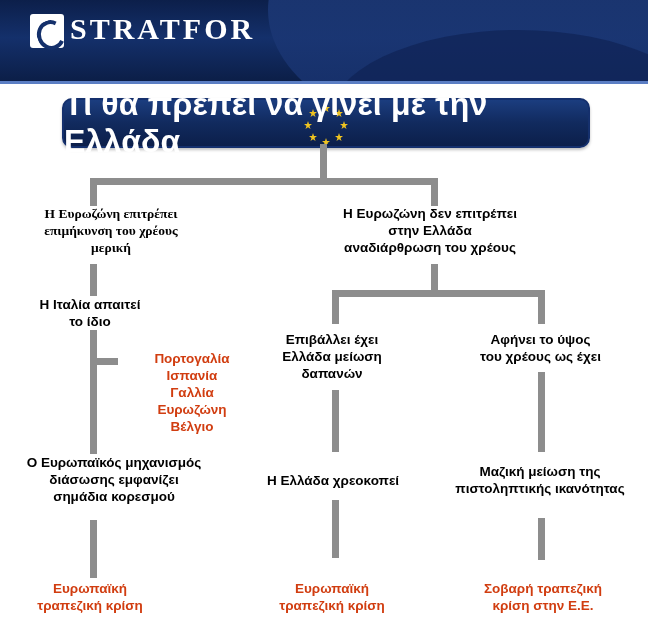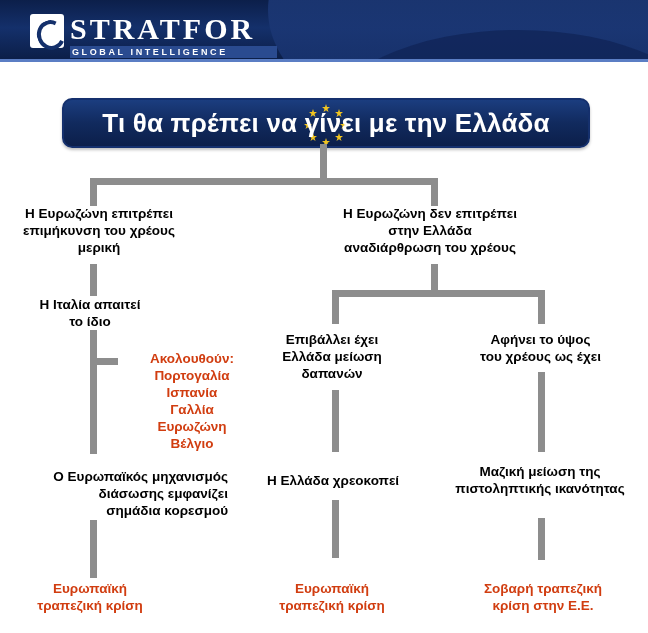--- a/index.html
+++ b/index.html
@@ -16,21 +16,21 @@
   #root {
     position: relative;
     width: 648px;
     height: 633px;
   }
 
   
   .header {
     position: absolute;
     left: 0; top: 0;
-    width: 648px; height: 62px;
+    width: 648px; height: 84px;
     background: linear-gradient(to bottom, #0c1f4a 0%, #14306b 45%, #0b1d45 100%);
     overflow: hidden;
   }
   .header-swoosh {
     position: absolute;
     right: -40px; top: -120px;
     width: 420px; height: 260px;
     border-radius: 50%;
     background: linear-gradient(to bottom, #22407e 0%, #16306d 100%);
     opacity: 0.85;
@@ -104,21 +104,21 @@
     border-radius: 10px;
     background: linear-gradient(to bottom, #1b3d7f 0%, #112a5e 50%, #0c1f4a 100%);
     border: 2px solid #15306d;
     box-shadow: 0 2px 3px rgba(0,0,0,0.25);
     display: flex;
     align-items: center;
     justify-content: center;
   }
   .title-text {
     color: #ffffff;
-    font-size: 26px;
+    font-size: 32px;
     font-weight: bold;
     letter-spacing: 0.2px;
     position: relative;
     z-index: 2;
   }
   .eu-stars {
     position: absolute;
     left: 50%;
     top: 50%;
     transform: translate(-50%, -50%);
@@ -152,21 +152,20 @@
 
 <div id="root">
 
   <div class="header">
     <div class="header-swoosh"></div>
     <div class="header-swoosh2"></div>
     <div class="logo">
       <div class="logo-mark"></div>
       <div class="logo-text">
         <div class="logo-name">STRATFOR</div>
-        <div class="logo-sub">GLOBAL INTELLIGENCE</div>
       </div>
     </div>
     <div class="header-bottomline"></div>
   </div>
 
   <div class="title-box">
     <svg class="eu-stars" viewBox="0 0 62 42">
       <g fill="#f0c420">
         <polygon points="31,2 32,5 35,5 32.5,7 33.5,10 31,8.2 28.5,10 29.5,7 27,5 30,5"></polygon>
         <polygon points="44,7 45,10 48,10 45.5,12 46.5,15 44,13.2 41.5,15 42.5,12 40,10 43,10"></polygon>
@@ -199,47 +198,46 @@
   <div class="line h" style="left:332px; top:290px; width:213px;"></div>
   <div class="line v" style="left:332px; top:290px; height:34px;"></div>
   <div class="line v" style="left:538px; top:290px; height:34px;"></div>
 
   <div class="line v" style="left:332px; top:390px; height:62px;"></div>
   <div class="line v" style="left:538px; top:372px; height:80px;"></div>
 
   <div class="line v" style="left:332px; top:500px; height:58px;"></div>
   <div class="line v" style="left:538px; top:518px; height:42px;"></div>
 
-  <div class="node" style="left:4px; top:205px; width:190px;">
+  <div class="node" style="left:16px; top:205px; width:190px;font-family:Liberation Serif, serif;">
     <div>Η Ευρωζώνη επιτρέπει</div>
     <div>επιμήκυνση του χρέους</div>
     <div>μερική</div>
   </div>
 
   <div class="node" style="left:310px; top:205px; width:240px;">
     <div>Η Ευρωζώνη δεν επιτρέπει</div>
     <div>στην Ελλάδα</div>
     <div>αναδιάρθρωση του χρέους</div>
   </div>
 
   <div class="node" style="left:10px; top:296px; width:160px;">
     <div>Η Ιταλία απαιτεί</div>
     <div>το ίδιο</div>
   </div>
 
   <div class="node red" style="left:122px; top:350px; width:140px; text-align:center;">
-    <div>Ακολουθούν:</div>
     <div>Πορτογαλία</div>
     <div>Ισπανία</div>
     <div>Γαλλία</div>
     <div>Ευρωζώνη</div>
     <div>Βέλγιο</div>
   </div>
 
-  <div class="node" style="left:0px; top:468px; width:228px;text-align:right;">
+  <div class="node" style="left:0px; top:454px; width:228px;">
     <div>Ο Ευρωπαϊκός μηχανισμός</div>
     <div>διάσωσης εμφανίζει</div>
     <div>σημάδια κορεσμού</div>
   </div>
 
   <div class="node" style="left:252px; top:331px; width:160px;">
     <div>Επιβάλλει έχει</div>
     <div>Ελλάδα μείωση</div>
     <div>δαπανών</div>
   </div>

